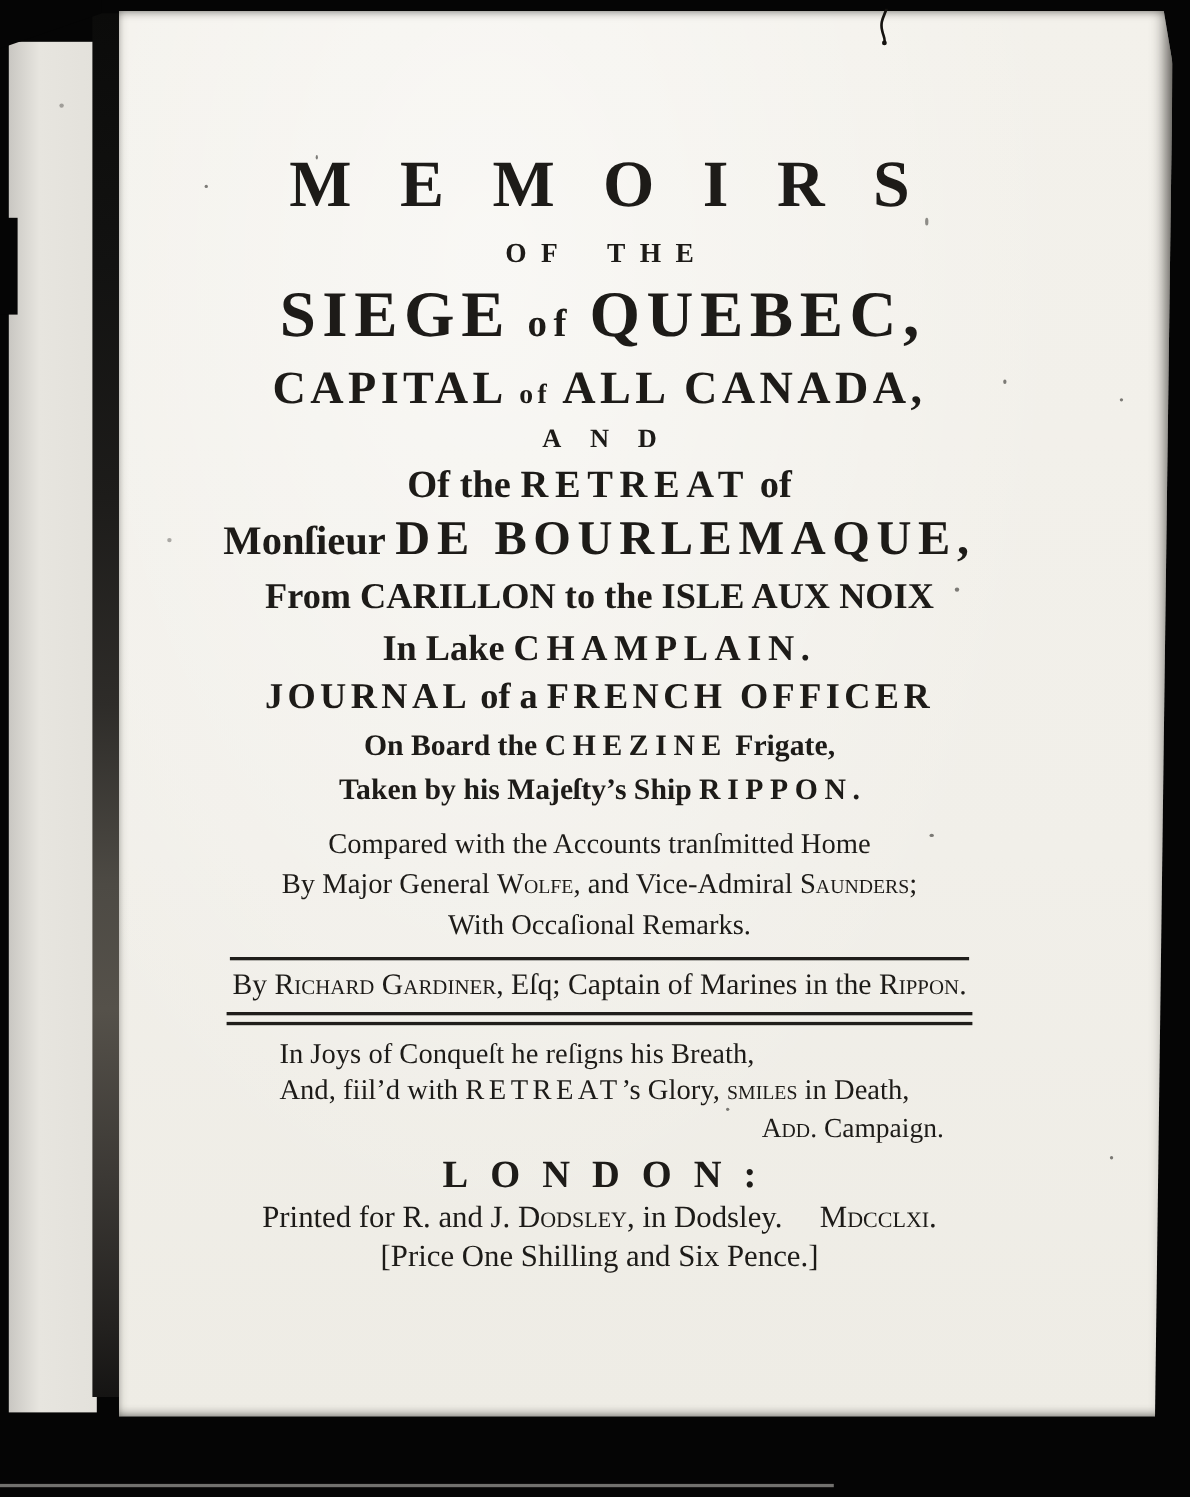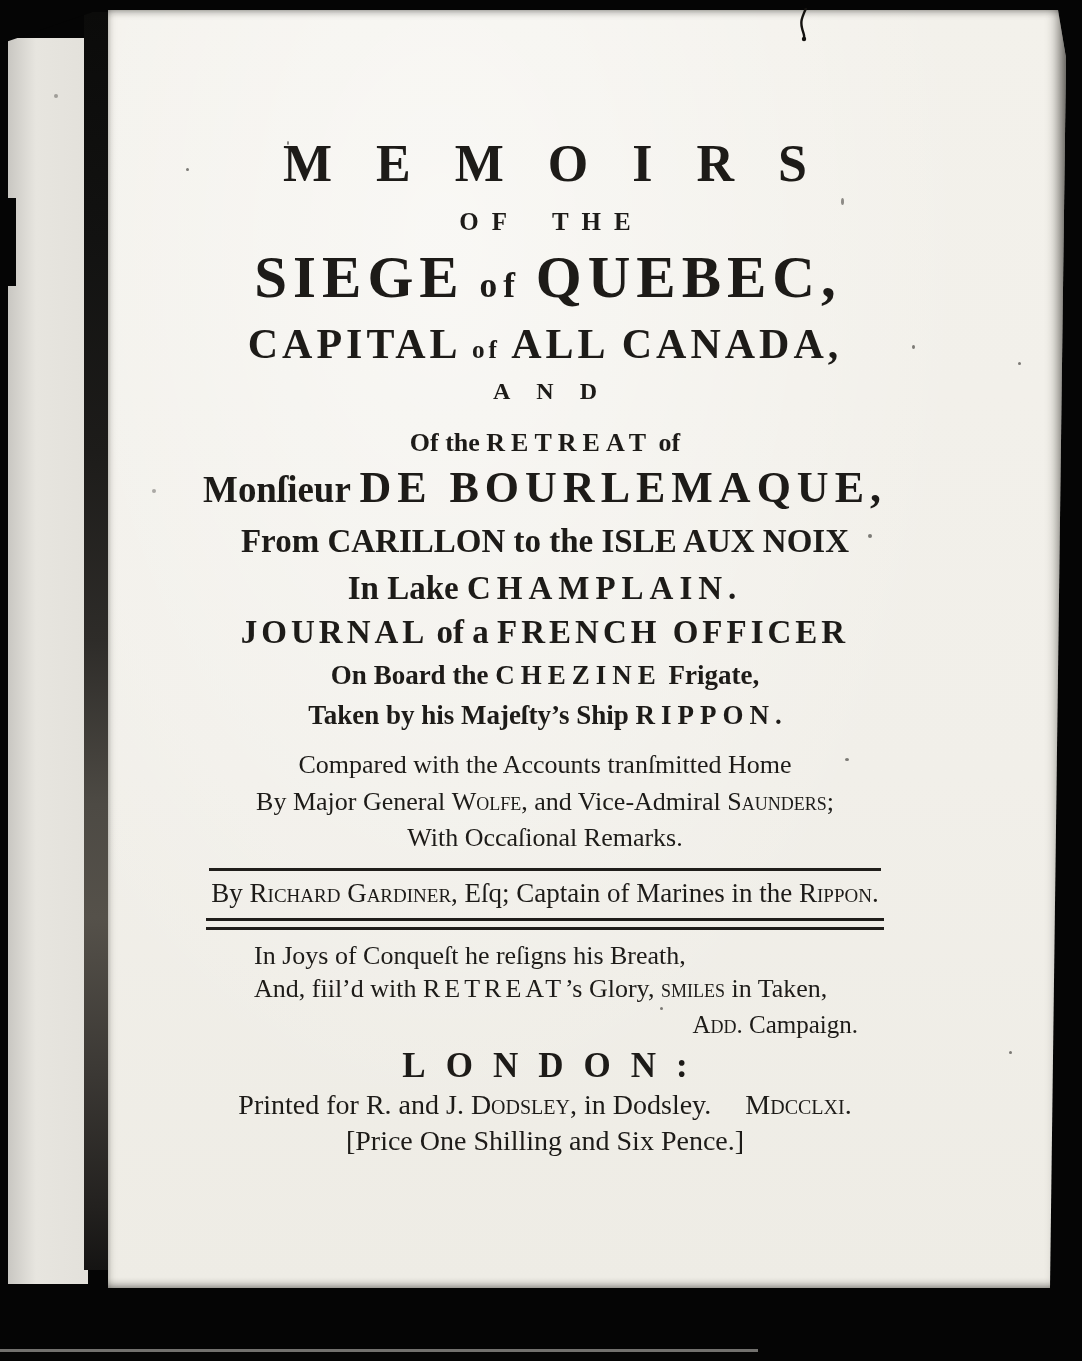--- a/index.html
+++ b/index.html
@@ -57,26 +57,26 @@
   .speck.s9{left:54px;top:94px;width:4px;height:4px;background:rgba(90,88,84,.5);}
   .speck.s10{left:841px;top:198px;width:3px;height:7px;background:rgba(40,38,34,.5);}
   .speck.s11{left:152px;top:489px;width:4px;height:4px;background:rgba(60,58,54,.4);}
 
   
   .content{
     position:absolute;left:40px;top:126px;width:794px;
     text-align:center;color:#1d1b18;
   }
   .line{line-height:1.06;white-space:nowrap;}
-  .l-memoirs{font-size:52px;font-weight:bold;letter-spacing:44px;text-indent:44px;}
+  .l-memoirs{font-size:60px;font-weight:bold;letter-spacing:44px;text-indent:44px;}
   .l-ofthe{font-size:25px;font-weight:bold;letter-spacing:13px;text-indent:13px;word-spacing:14px;margin-top:18px;}
   .l-siege{font-size:59px;font-weight:bold;letter-spacing:6px;text-indent:6px;margin-top:10px;}
   .l-capital{font-size:42px;font-weight:bold;letter-spacing:4px;margin-top:14px;}
   .l-and{font-size:24px;font-weight:bold;letter-spacing:26px;text-indent:26px;margin-top:12px;}
-  .l-retreat{font-size:26px;font-weight:bold;margin-top:25px;}
+  .l-retreat{font-size:35px;font-weight:bold;margin-top:9px;}
   .l-bourlemaque{font-size:44px;font-weight:bold;margin-top:8px;text-align:center;}
   .l-carillon{font-size:33px;font-weight:bold;margin-top:13px;}
   .l-champlain{font-size:33px;font-weight:bold;margin-top:12px;}
   .l-fromthe{font-size:25px;font-weight:bold;letter-spacing:12px;text-indent:12px;word-spacing:12px;margin-top:24px;}
   .l-journal{font-size:33px;font-weight:bold;margin-top:9px;}
   .l-chezine{font-size:27px;font-weight:600;margin-top:11px;}
   .l-rippon{font-size:27px;font-weight:600;margin-top:11px;}
   .l-compared{font-size:26px;margin-top:22px;}
   .l-wolfe{font-size:26px;margin-top:9px;}
   .l-remarks{font-size:26px;margin-top:9px;}
@@ -129,21 +129,21 @@
       <div class="line l-compared"><span>Compared with the Accounts tranſmitted Home</span></div>
       <div class="line l-wolfe"><span>By Major General </span><span class="sc">Wolfe</span><span>, and Vice-Admiral </span><span class="sc">Saunders</span><span>;</span></div>
       <div class="line l-remarks"><span>With Occaſional Remarks.</span></div>
       <div class="rule-single"></div>
       <div class="line l-gardiner"><span>By </span><span class="sc">Richard Gardiner</span><span>, Eſq; Captain of Marines in the </span><span class="sc">Rippon</span><span>.</span></div>
       <div class="rule-double">
           <div class="r"></div>
           <div class="r"></div>
         </div>
       <div class="line p-line p1"><span>In Joys of Conqueſt he reſigns his Breath,</span></div>
-      <div class="line p-line p2"><span>And, fiil’d with </span><span class="ls1">RETREAT</span><span>’s Glory, </span><span class="sc">smiles</span><span> in Taken,</span></div>
+      <div class="line p-line p2"><span>And, fiil’d with </span><span class="ls1">RETREAT</span><span>’s Glory, </span><span class="sc">smiles</span><span> in Death,</span></div>
       <div class="line p-attr"><span class="sc">Add</span><span>. Campaign.</span></div>
       <div class="line l-london"><span>LONDON:</span></div>
       <div class="line l-imprint"><span>Printed for R. and J. </span><span class="sc">Dodsley</span><span>, in Dodsley.</span><span class="gap"> </span><span class="sc">Mdcclxi</span><span>.</span></div>
       <div class="line l-price"><span>[Price One Shilling and Six Pence.]</span></div>
     </div>
   </div>
 
   <svg class="thread" width="18" height="34" viewBox="0 0 18 34">
     <path d="M10,0 C7,8 4,12 6,20 C7,25 9,27 8,31" fill="none" stroke="#14120f" stroke-width="2.4" stroke-linecap="round"></path>
     <circle cx="8" cy="31" r="2.2" fill="#14120f"></circle>

